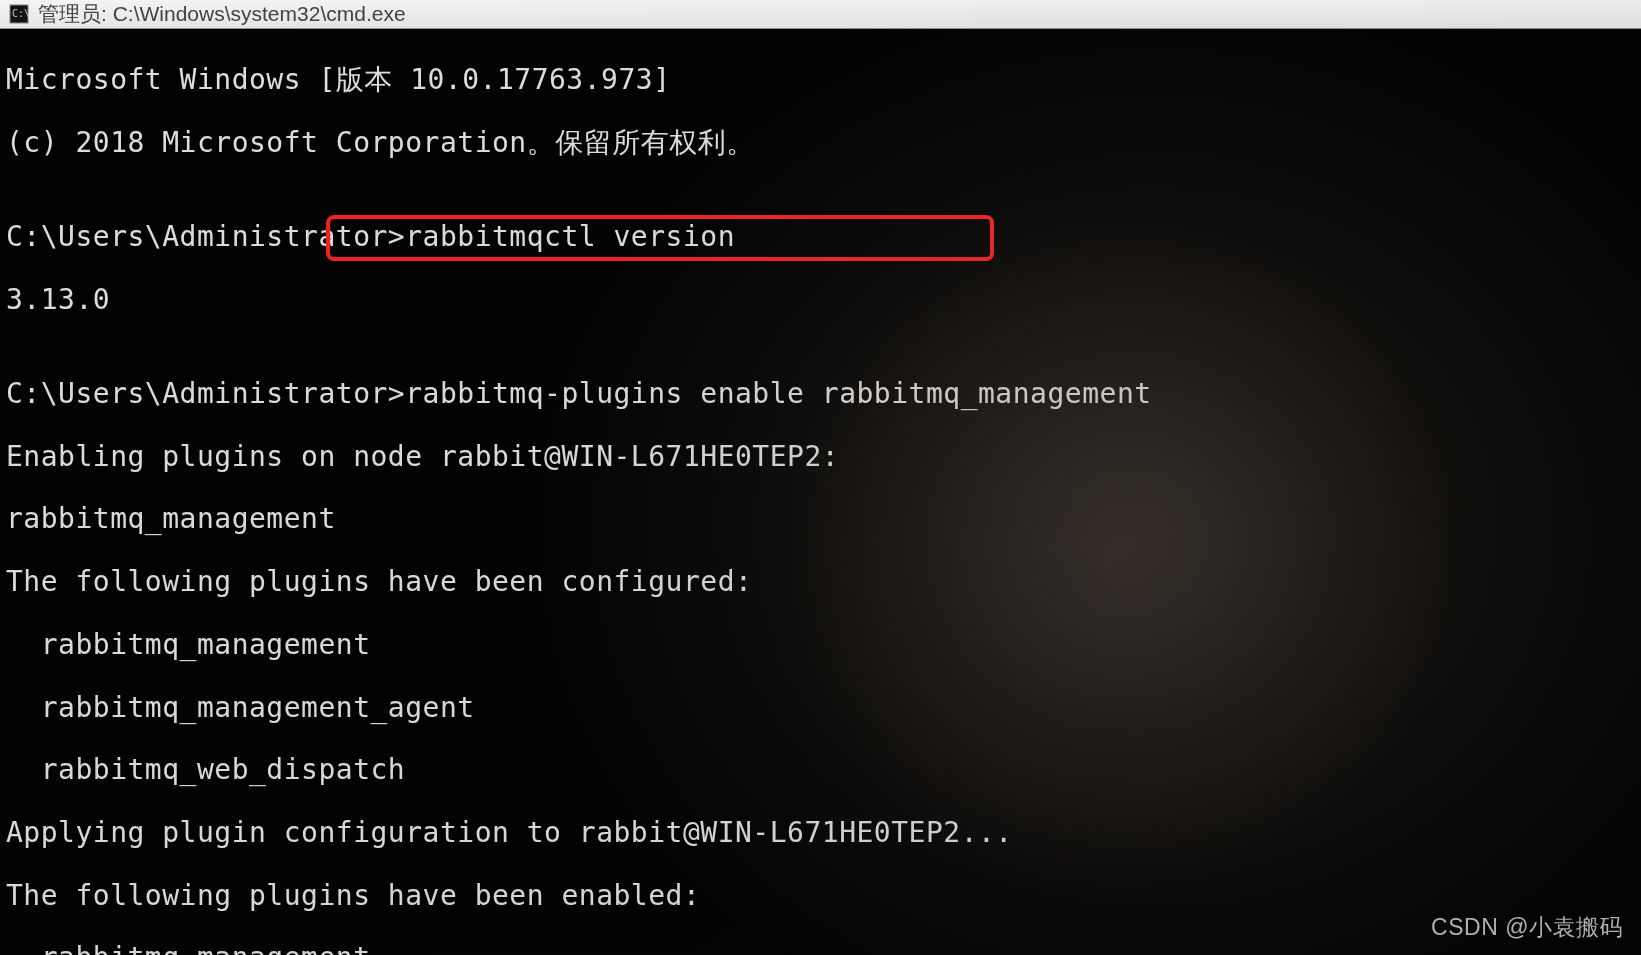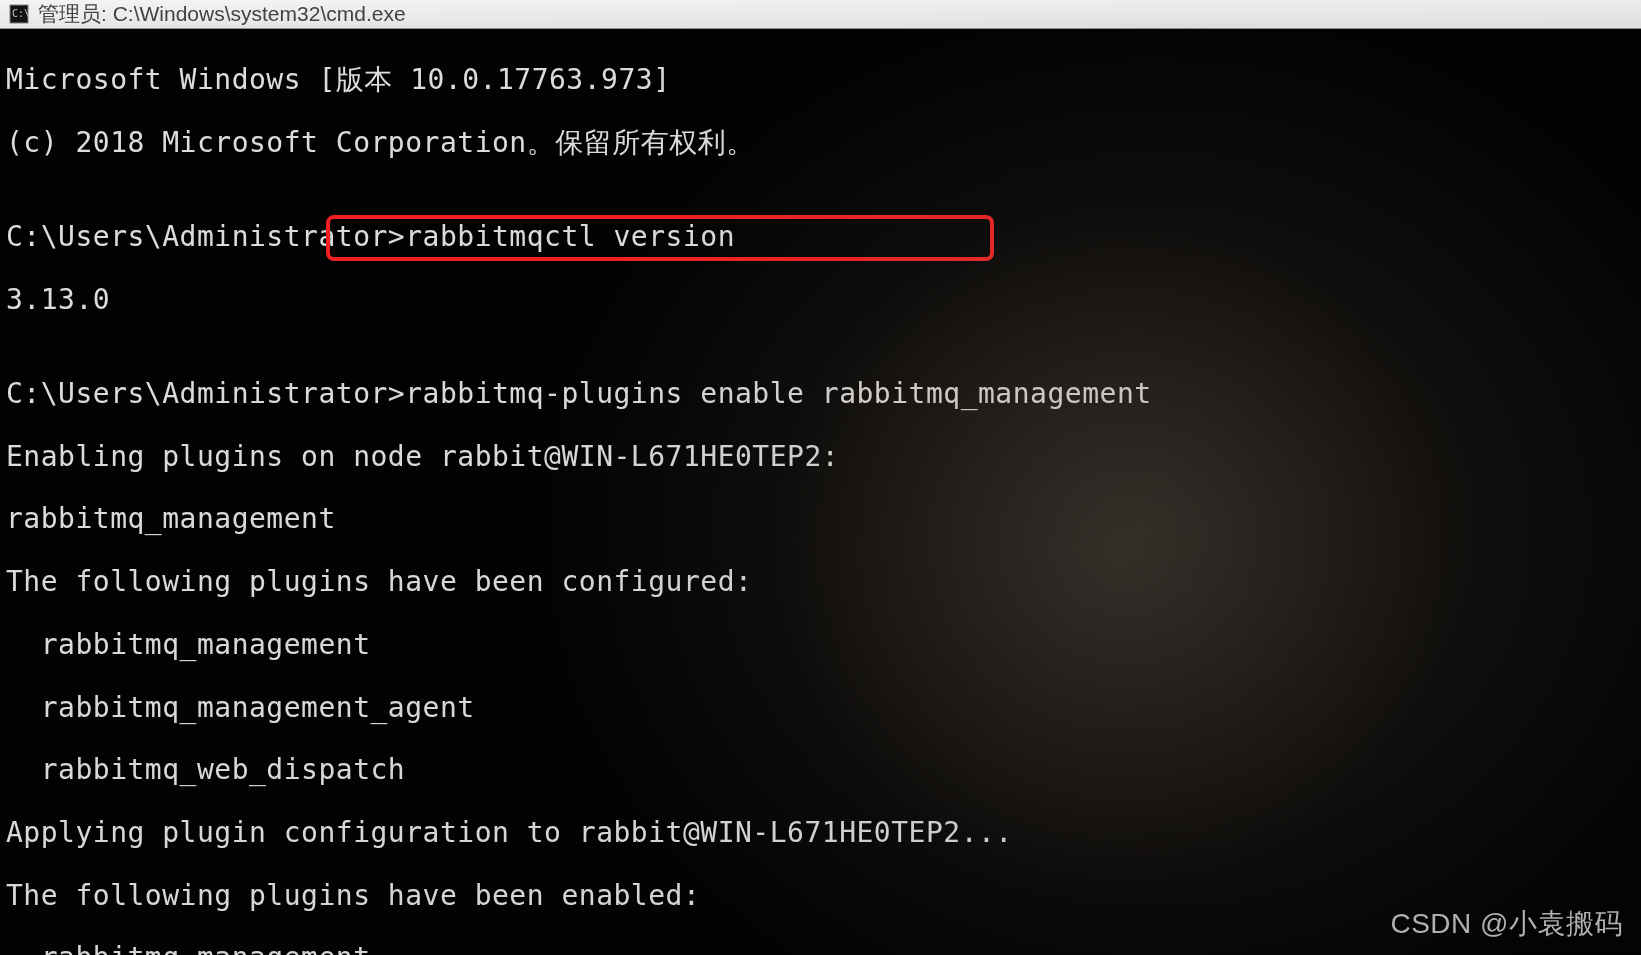--- a/index.html
+++ b/index.html
@@ -69,21 +69,21 @@
       pointer-events: none;
       top: 186px;
       left: 326px;
       width: 668px;
       height: 46px;
     }
     .watermark {
       position: absolute;
       bottom: 12px;
       right: 18px;
-      font-size: 28px;
+      font-size: 23px;
       color: #b0b0b0;
       font-family: 'Microsoft YaHei', sans-serif;
       letter-spacing: 0.5px;
     }
     .photo-glare {
       position: absolute;
       top: 0; left: 0; right: 0; bottom: 0;
       pointer-events: none;
       background:
         radial-gradient(ellipse 860px 740px at 70% 55%, rgba(140,120,100,0.22), transparent 72%),

